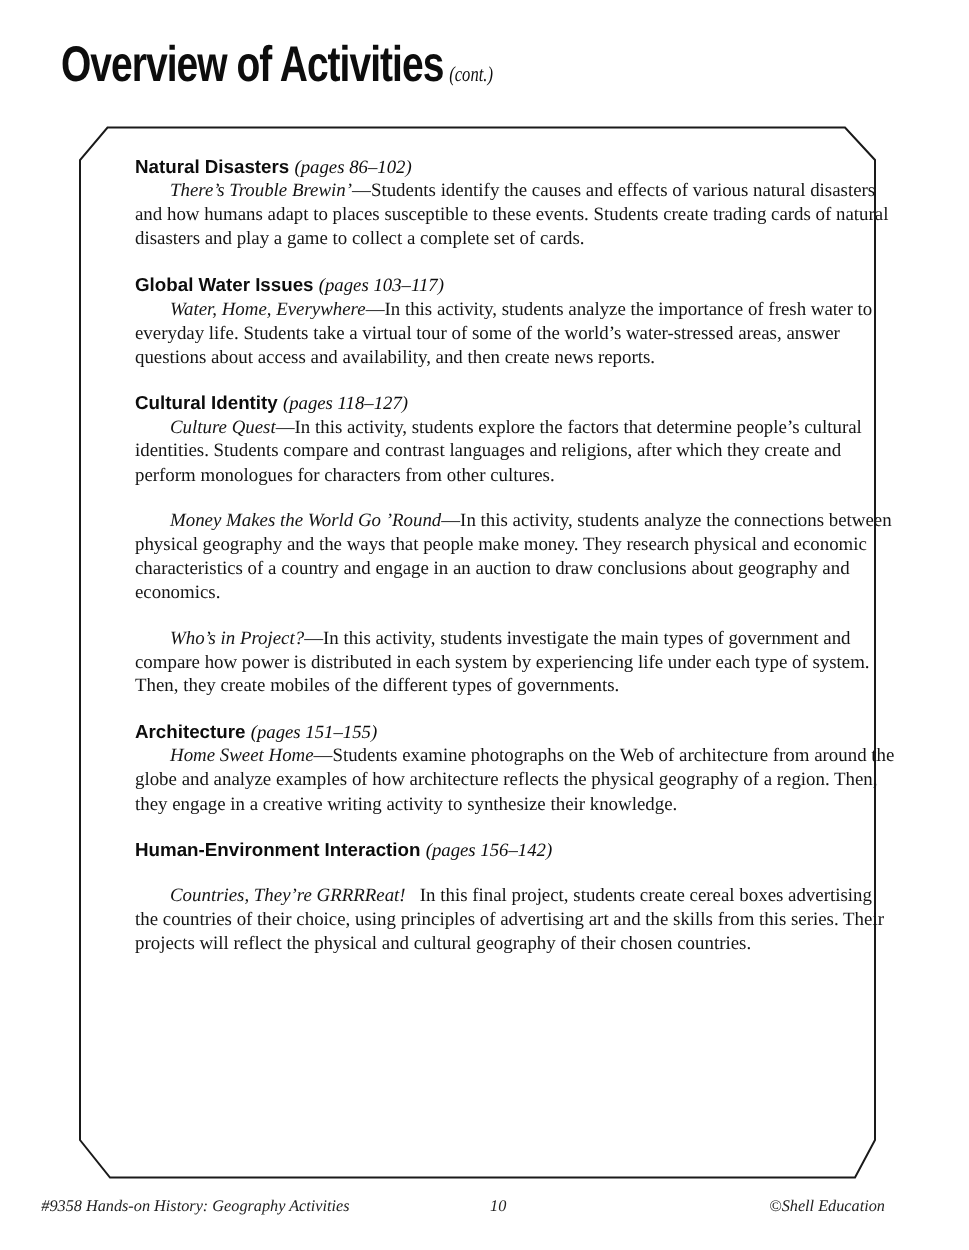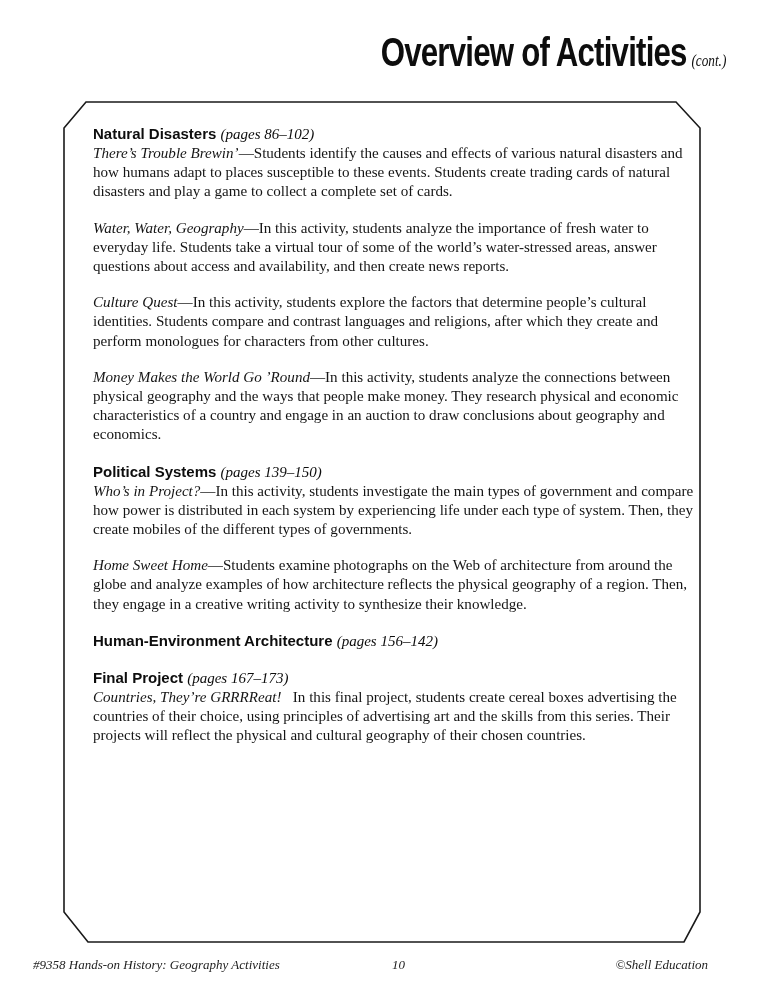--- a/index.html
+++ b/index.html
@@ -1,68 +1,69 @@
 <!DOCTYPE html>
 <html><head>
 <meta charset="utf-8">
 <style>
   html, body { margin:0; padding:0; background:#ffffff; }
   body { width:775px; height:1000px; position:relative; overflow:hidden; color:#111; }
-  .title-wrap { position:absolute; top:30px; left:0; width:775px; text-align:right; }
+  .title-wrap { position:absolute; top:30px; left:0; width:775px; text-align:left; }
   .title {
     font-family:"Liberation Sans", sans-serif; font-weight:bold; font-size:40px;
     letter-spacing:-1px; transform:scaleX(0.78); display:inline-block; transform-origin:center;
     color:#0d0d0d;
   }
   .title .cont { font-family:"Liberation Serif", serif; font-style:italic; font-weight:normal; font-size:17px; letter-spacing:0; margin-left:6px; }
   svg.frame { position:absolute; left:0; top:0; }
-  .content { position:absolute; left:93px; top:124px; width:610px; }
+  .content { position:absolute; left:108px; top:124px; width:610px; }
   .section { margin-bottom:17px; }
   .heading { font-family:"Liberation Sans", sans-serif; font-weight:bold; font-size:15px; line-height:19px; color:#0d0d0d; }
   .pages { font-family:"Liberation Serif", serif; font-style:italic; font-weight:normal; font-size:15px; }
   .body { font-family:"Liberation Serif", serif; font-size:15.1px; line-height:19.2px; color:#151515; }
-  .body i { font-style:italic; }
+  .body i { font-style:italic;margin-left:28px; }
   .footer { position:absolute; top:957px; font-family:"Liberation Serif", serif; font-style:italic; font-size:13px; color:#222;text-align:right; }
 </style>
 </head>
 <body>
 
 <div class="title-wrap">
   <span class="title"><span>Overview of Activities</span><span class="cont">(cont.)</span></span>
 </div>
 
 <svg class="frame" width="775" height="1000">
   <polygon points="86,102 676,102 700,128 700,912 684,942 88,942 64,912 64,128" fill="none" stroke="#1a1a1a" stroke-width="1.6"></polygon>
 </svg>
 
 <div class="content">
   <div class="section">
     <div class="heading"><span>Natural Disasters</span> <span class="pages">(pages 86–102)</span></div>
     <div class="body"><i>There’s Trouble Brewin’</i><span>—Students identify the causes and effects of various natural disasters and how humans adapt to places susceptible to these events.  Students create trading cards of natural disasters and play a game to collect a complete set of cards.</span></div>
   </div>
   <div class="section">
-    <div class="body"><i>Water, Water, Geography</i><span>—In this activity, students analyze the importance of fresh water to everyday life.  Students take a virtual tour of some of the world’s water-stressed areas, answer questions about access and availability, and then create news reports.</span></div>
+    <div class="heading"><span>Global Water Issues</span> <span class="pages">(pages 103–117)</span></div>
+    <div class="body"><i>Water, Home, Everywhere</i><span>—In this activity, students analyze the importance of fresh water to everyday life.  Students take a virtual tour of some of the world’s water-stressed areas, answer questions about access and availability, and then create news reports.</span></div>
   </div>
   <div class="section">
+    <div class="heading"><span>Cultural Identity</span> <span class="pages">(pages 118–127)</span></div>
     <div class="body"><i>Culture Quest</i><span>—In this activity, students explore the factors that determine people’s cultural identities.  Students compare and contrast languages and religions, after which they create and perform monologues for characters from other cultures.</span></div>
   </div>
   <div class="section">
     <div class="body"><i>Money Makes the World Go ’Round</i><span>—In this activity, students analyze the connections between physical geography and the ways that people make money.  They research physical and economic characteristics of a country and engage in an auction to draw conclusions about geography and economics.</span></div>
   </div>
   <div class="section">
-    <div class="heading"><span>Political Systems</span> <span class="pages">(pages 139–150)</span></div>
     <div class="body"><i>Who’s in Project?</i><span>—In this activity, students investigate the main types of government and compare how power is distributed in each system by experiencing life under each type of system.  Then, they create mobiles of the different types of governments.</span></div>
   </div>
   <div class="section">
+    <div class="heading"><span>Architecture</span> <span class="pages">(pages 151–155)</span></div>
     <div class="body"><i>Home Sweet Home</i><span>—Students examine photographs on the Web of architecture from around the globe and analyze examples of how architecture reflects the physical geography of a region.  Then, they engage in a creative writing activity to synthesize their knowledge.</span></div>
   </div>
   <div class="section">
-    <div class="heading"><span>Human-Environment Architecture</span> <span class="pages">(pages 156–142)</span></div>
+    <div class="heading"><span>Human-Environment Interaction</span> <span class="pages">(pages 156–142)</span></div>
   </div>
   <div class="section">
-    <div class="heading"><span>Final Project</span> <span class="pages">(pages 167–173)</span></div>
     <div class="body" style="white-space:pre-wrap;"><i>Countries, They’re GRRRReat!</i><span>   In this final project, students create cereal boxes advertising the countries of their choice, using principles of advertising art and the skills from this series. Their projects will reflect the physical and cultural geography of their chosen countries.</span></div>
   </div>
 </div>
 
 <div class="footer" style="left:33px;">#9358 Hands-on History: Geography Activities</div>
 <div class="footer" style="left:392px;">10</div>
 <div class="footer" style="right:67px;">©Shell Education</div>
 
 </body></html>

